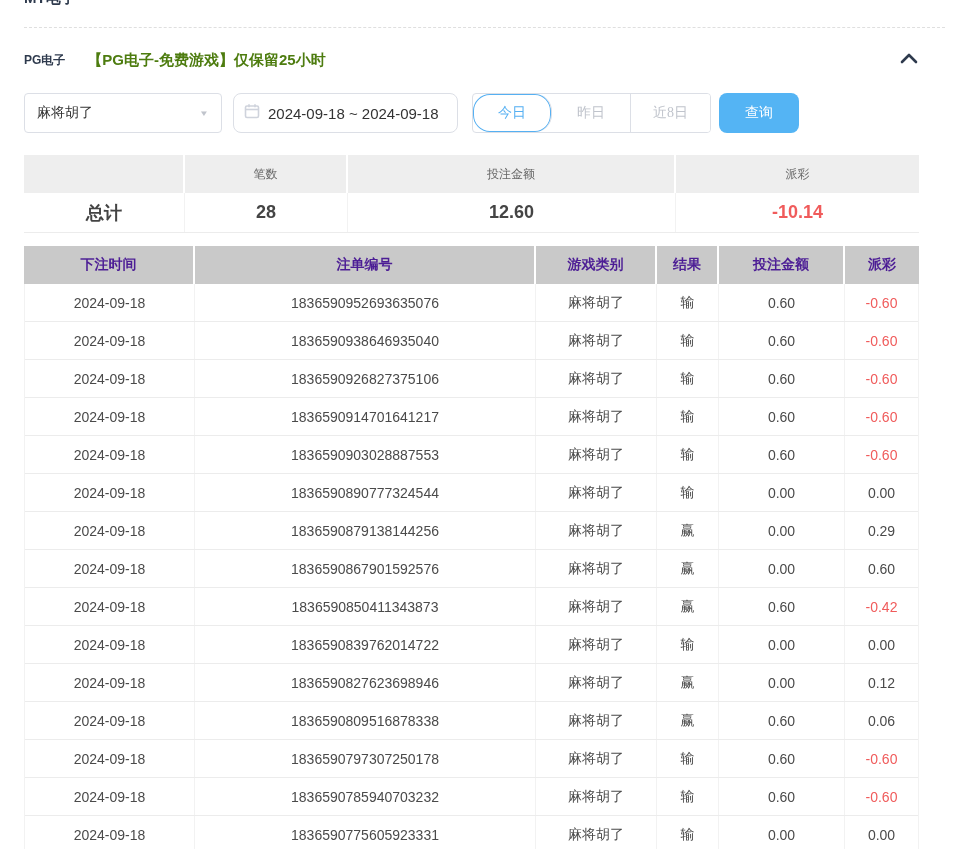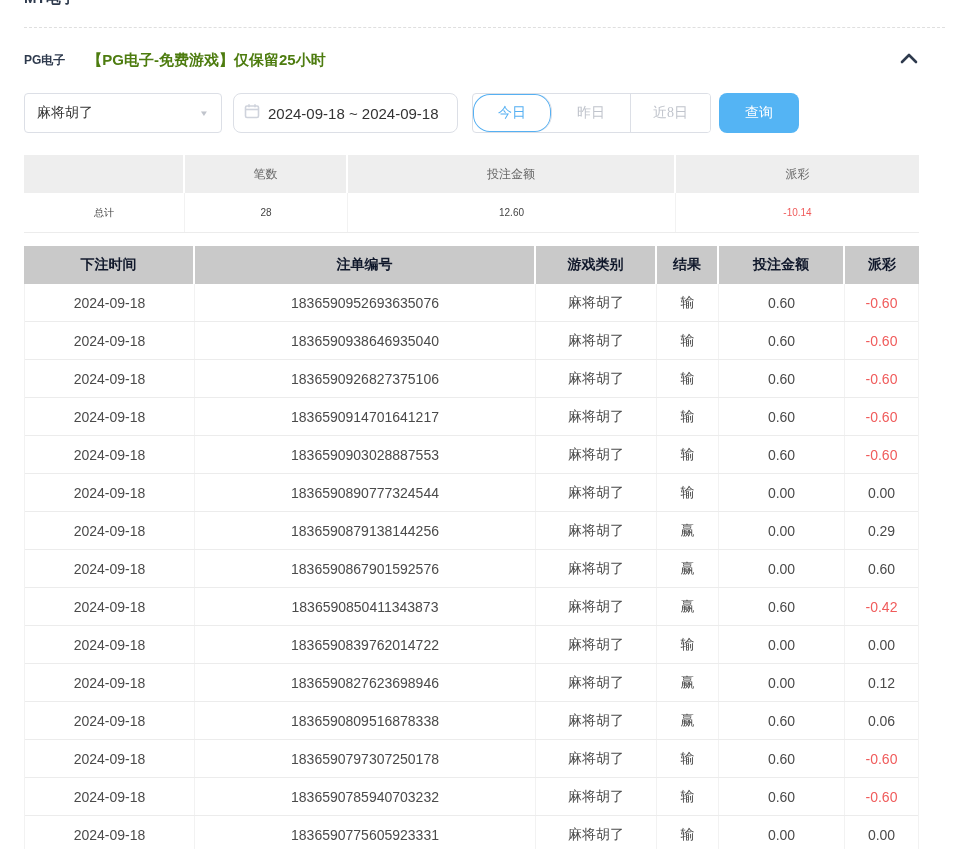--- a/index.html
+++ b/index.html
@@ -36,28 +36,28 @@
 
   
   .summary { margin-top:22px; width:895px; }
   .summary .s-head { display:grid; grid-template-columns:161px 163px 328px 243px; height:38px; }
   .summary .s-head .cell { background:#eeeeee; border-right:2px solid #fff;
     display:flex; align-items:center; justify-content:center; font-size:12px; color:#666; }
   .summary .s-head .cell:last-child { border-right:none; }
   .summary .s-row { display:grid; grid-template-columns:161px 163px 328px 243px; height:40px;
     border-bottom:1px solid #ececec; }
   .summary .s-row .cell { display:flex; align-items:center; justify-content:center;
-    font-size:10px; color:#444; border-right:1px solid #f2f2f2; }
+    font-size:18px; color:#444; border-right:1px solid #f2f2f2;font-weight:bold; }
   .summary .s-row .cell:last-child { border-right:none; }
 
   
   .records { margin-top:13px; width:895px; }
   .t-head { display:grid; grid-template-columns:171px 341px 121px 62px 126px 74px; height:38px; }
   .t-head .cell { background:#c9c9c9; border-right:2px solid #fff; display:flex; align-items:center;
-    justify-content:center; font-size:14px; font-weight:bold; color:#0f172a;text-align:center; }
+    justify-content:center; font-size:14px; font-weight:bold; color:#4c1d95;text-align:center; }
   .t-head .cell:last-child { border-right:none; }
   .t-body { border-left:1px solid #f2f2f2; border-right:1px solid #f2f2f2; }
   .t-row { display:grid; grid-template-columns:170px 341px 121px 62px 126px 73px; height:38px;
     border-bottom:1px solid #ececec; background:#fff; }
   .t-row .cell { display:flex; align-items:center; justify-content:center; font-size:14px; color:#4a4a4a;
     border-right:1px solid #f2f2f2; }
   .t-row .cell:last-child { border-right:none; }
   .neg { color:#f05b5b !important; }
 </style>
 </head>

